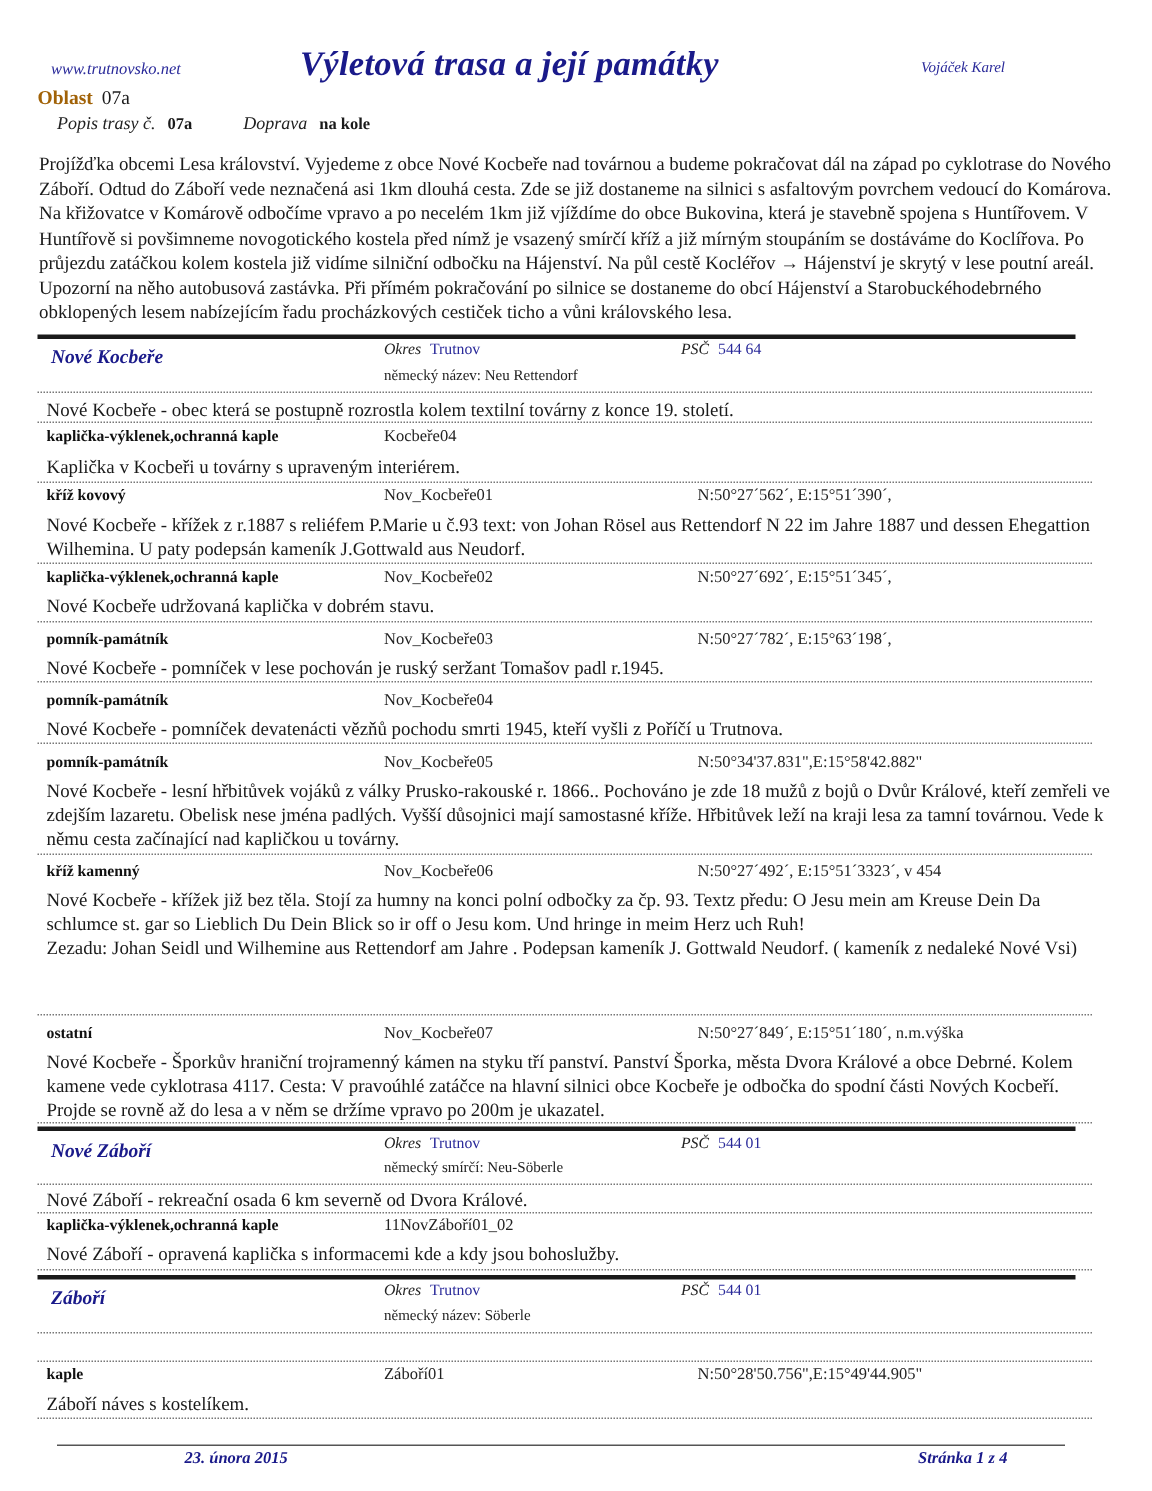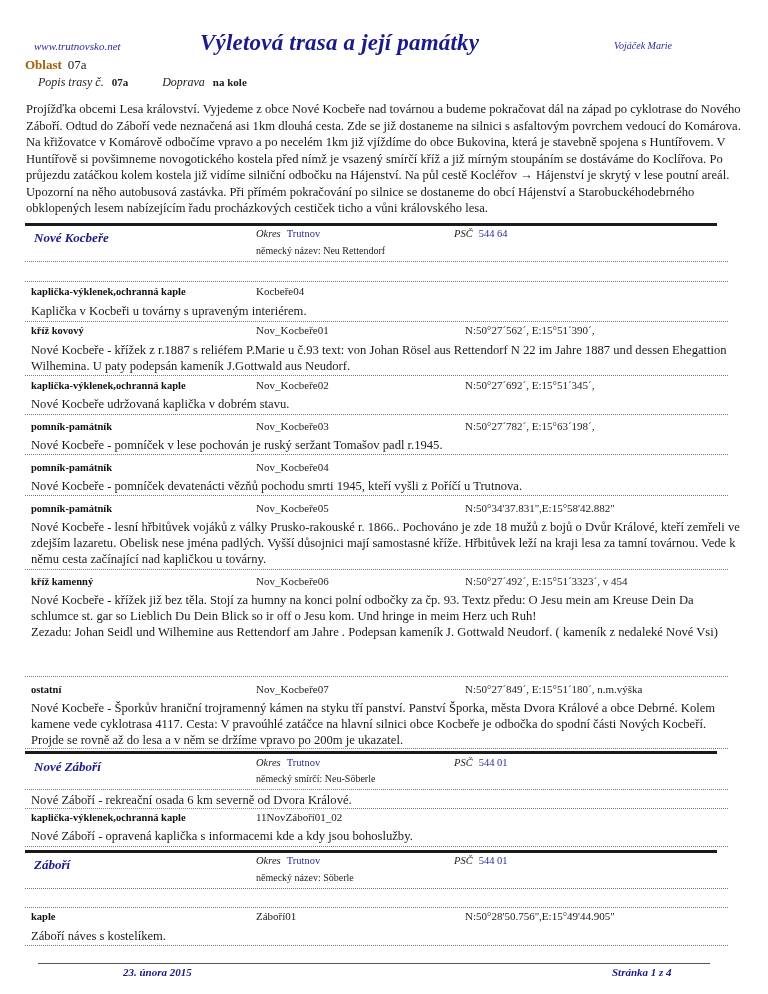--- a/index.html
+++ b/index.html
@@ -45,39 +45,40 @@
   .foot-date { position: absolute; left: 123px; top: 966px; font-size: 11px; font-weight: bold; font-style: italic; color: #1a1a8a; }
   .foot-page { position: absolute; left: 612px; top: 966px; font-size: 11px; font-weight: bold; font-style: italic; color: #1a1a8a; }
 </style>
 </head>
 <body>
 
 <div class="page">
 
   <div class="hdr-site">www.trutnovsko.net</div>
   <div class="hdr-title">Výletová trasa a její památky</div>
-  <div class="hdr-author">Vojáček Marie</div>
+  <div class="hdr-author">Vojáček Karel</div>
 
   <div class="oblast">
     <b>Oblast</b><span class="v">07a</span>
   </div>
 
   <div class="meta-row">
     <span class="lbl">Popis trasy č.</span><span class="val">07a</span><span class="gap"></span><span class="lbl">Doprava</span><span class="val">na kole</span>
   </div>
 
 
   <div class="intro" style="top:101px;"> Projížďka obcemi Lesa království. Vyjedeme z obce Nové Kocbeře nad továrnou a budeme pokračovat dál na západ po cyklotrase do Nového Záboří. Odtud do Záboří vede neznačená asi 1km dlouhá cesta. Zde se již dostaneme na silnici s asfaltovým povrchem vedoucí do Komárova. Na křižovatce v Komárově odbočíme vpravo a po necelém 1km již vjíždíme do obce Bukovina, která je stavebně spojena s Huntířovem. V Huntířově si povšimneme novogotického kostela před nímž je vsazený smírčí kříž a již mírným stoupáním se dostáváme do Koclířova. Po průjezdu zatáčkou kolem kostela již vidíme silniční odbočku na Hájenství. Na půl cestě Kocléřov → Hájenství je skrytý v lese poutní areál. Upozorní na něho autobusová zastávka. Při přímém pokračování po silnice se dostaneme do obcí Hájenství a Starobuckéhodebrného obklopených lesem nabízejícím řadu procházkových cestiček ticho a vůni královského lesa.</div>
 
   <div class="sec-rule" style="top:223px;"></div>
   <div class="sec-name" style="top:230px;">Nové Kocbeře</div>
   <div class="sec-okres" style="top:228px;"><span class="lbl">Okres</span><span class="val">Trutnov</span></div>
   <div class="sec-psc" style="top:228px;"><span class="lbl">PSČ</span><span class="val">544 64</span></div>
   <div class="sec-german" style="top:245px;">německý název: Neu Rettendorf</div>
   <div class="dots" style="top:261px;"></div>
+  <div class="desc" style="top:265px;">Nové Kocbeře - obec která se postupně rozrostla kolem  textilní továrny z konce 19. století.</div>
   <div class="dots" style="top:281px;"></div>
 
   <div class="item-type" style="top:286px;">kaplička-výklenek,ochranná kaple</div>
   <div class="item-code" style="top:285px;">Kocbeře04</div>
   <div class="desc" style="top:303px;">Kaplička v Kocbeři u továrny s upraveným interiérem.</div>
   <div class="dots" style="top:321px;"></div>
 
   <div class="item-type" style="top:325px;">kříž kovový</div>
   <div class="item-code" style="top:324px;">Nov_Kocbeře01</div>
   <div class="item-gps" style="top:324px;">N:50°27´562´,  E:15°51´390´,</div>

